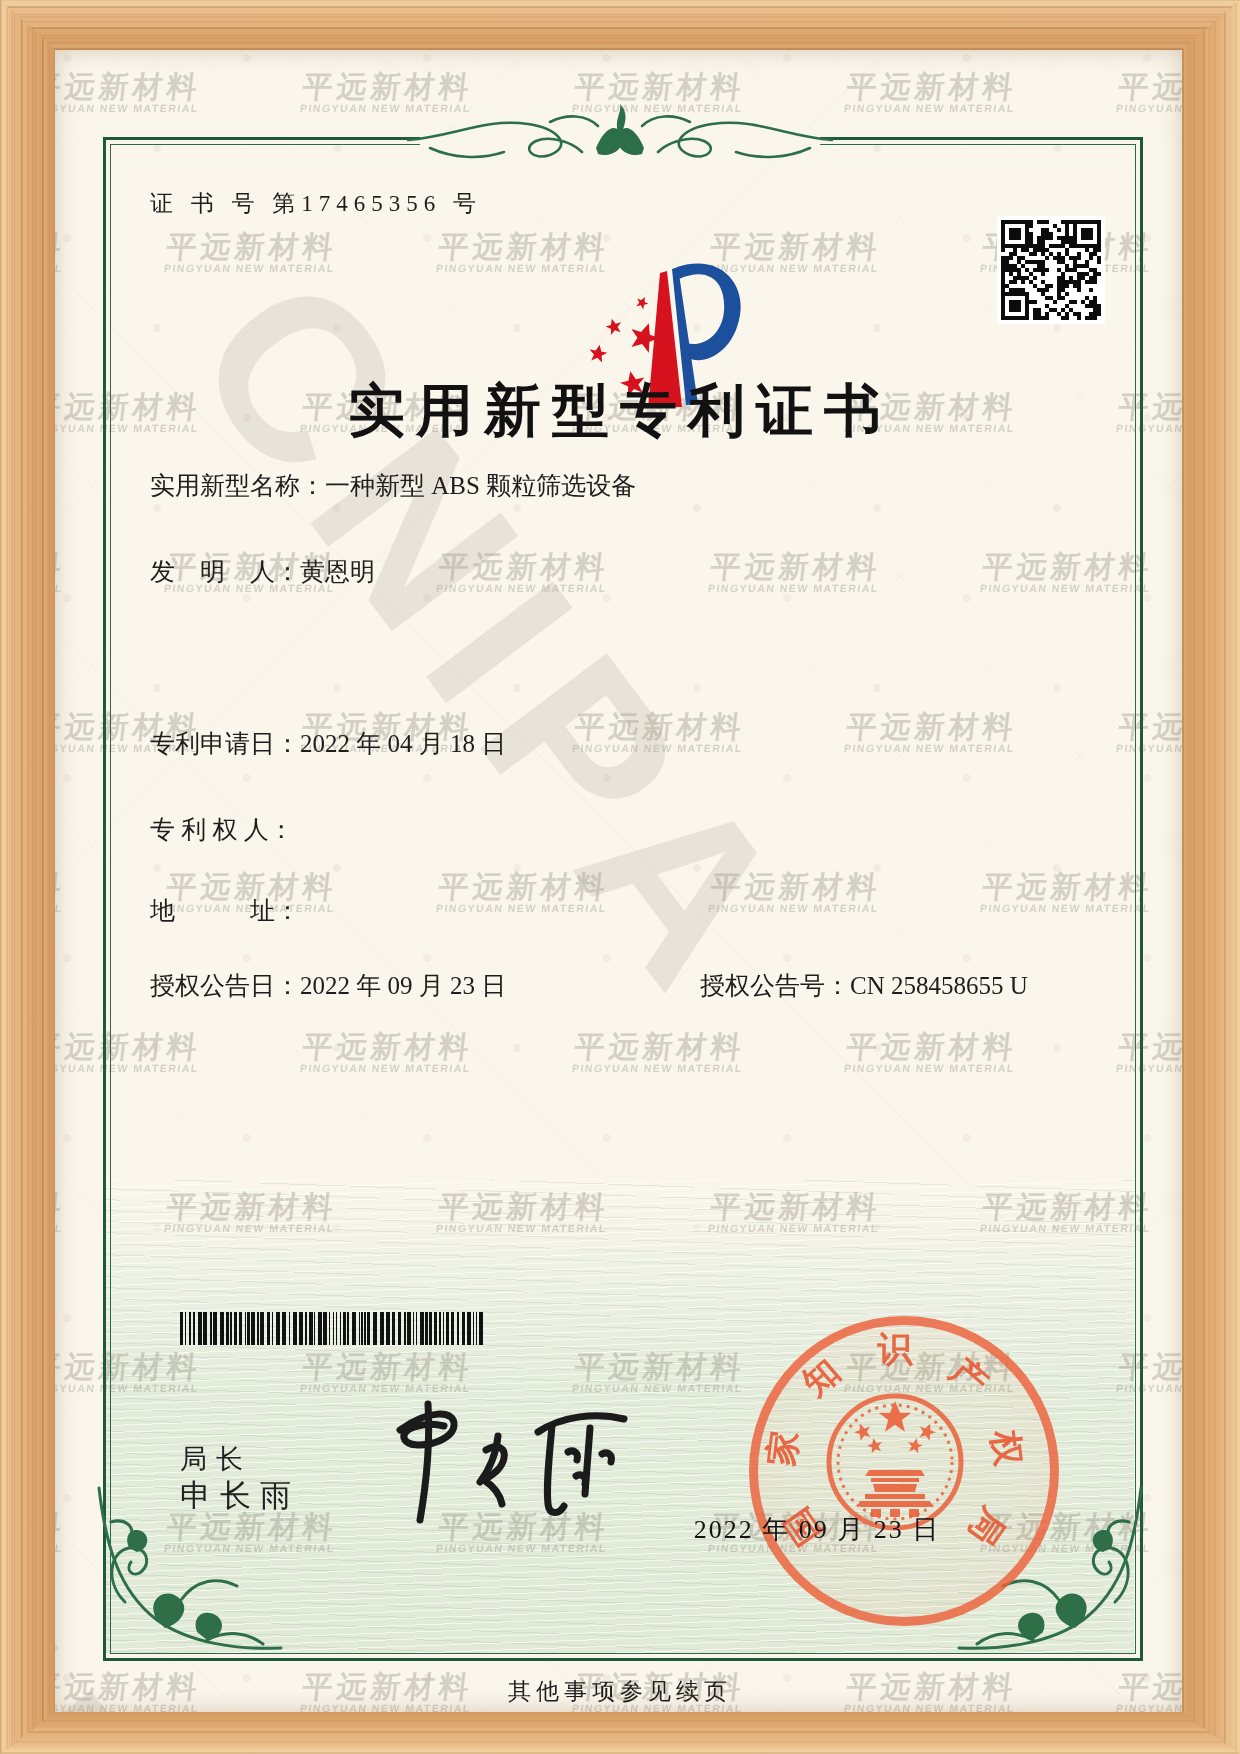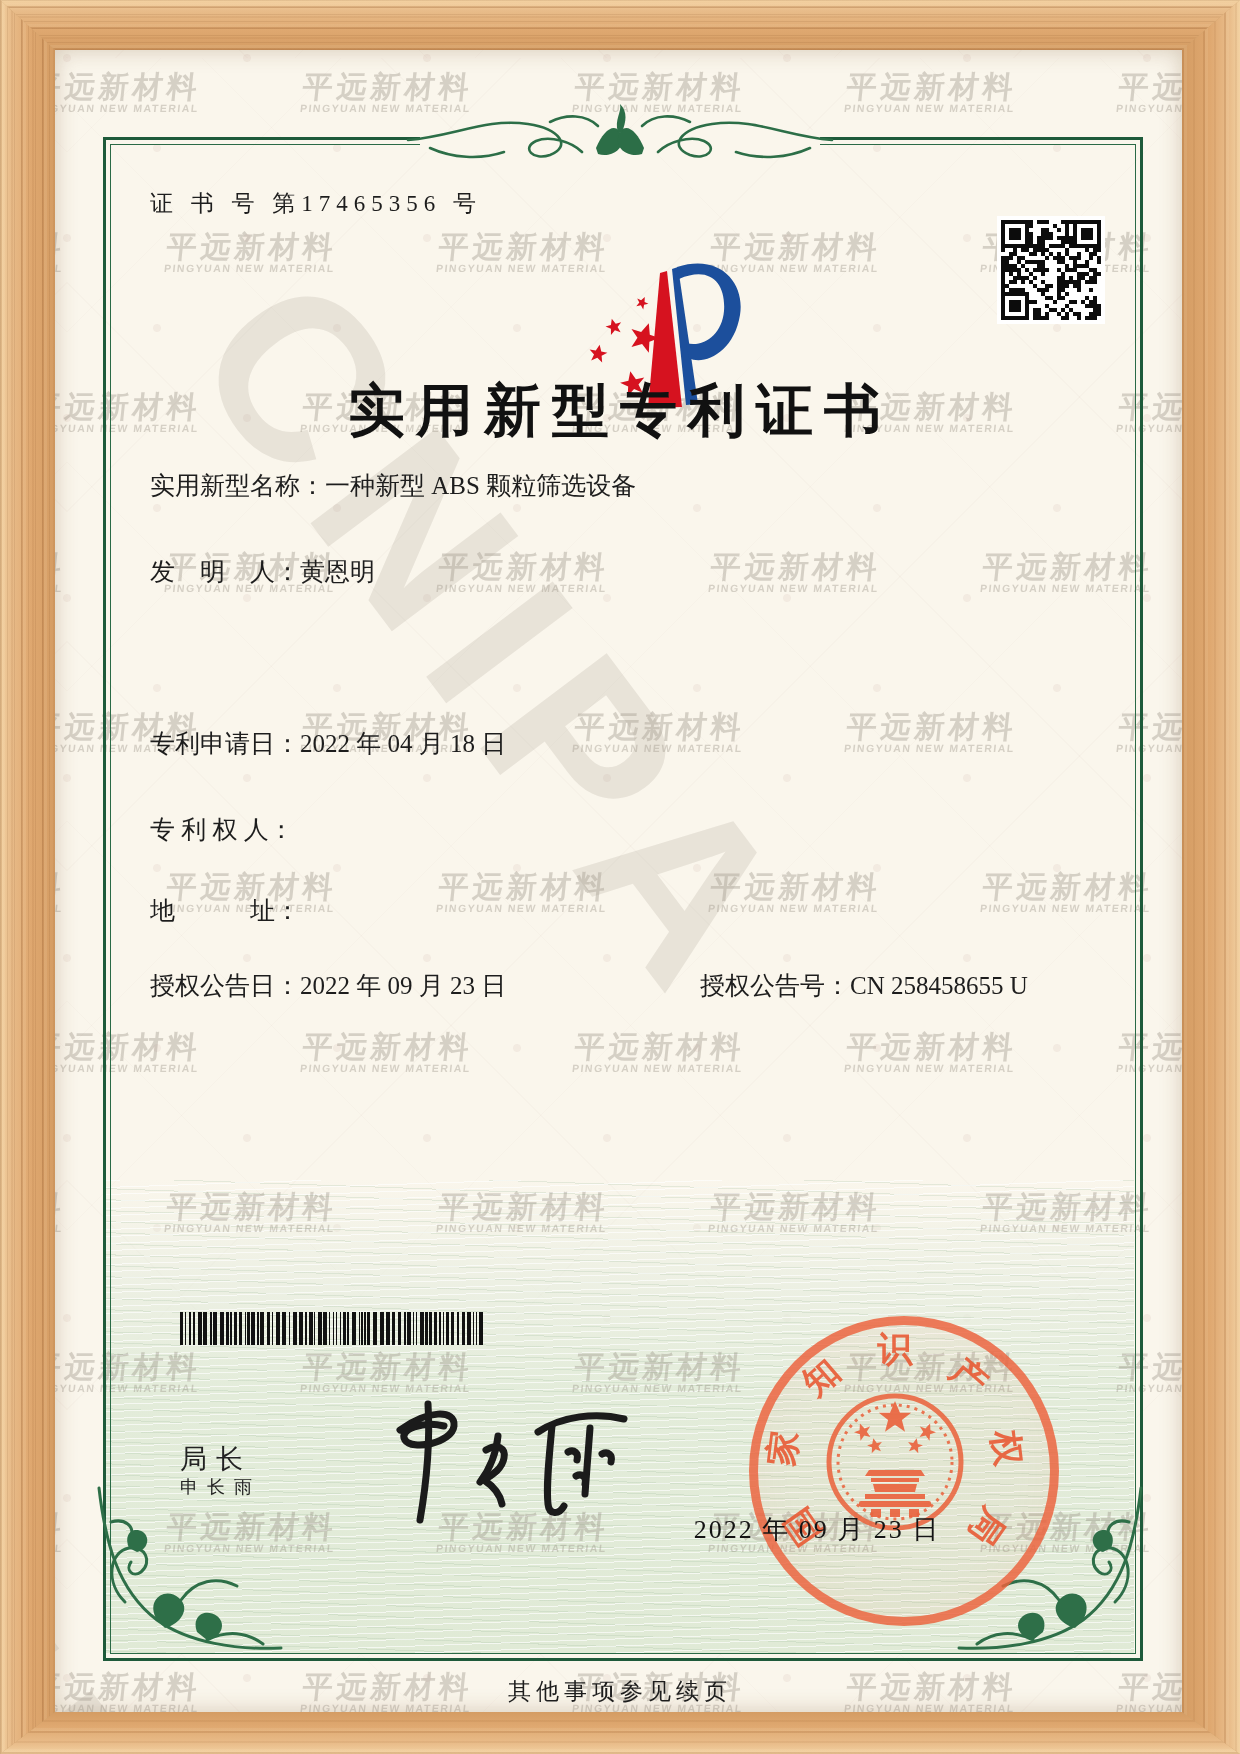--- a/index.html
+++ b/index.html
@@ -80,21 +80,21 @@
   #paras p{margin:0;text-indent:2em;}
 
   
   #barcode{position:absolute;left:125px;top:1262px;width:312px;height:33px;z-index:4;
            display:flex;align-items:stretch;background:transparent;}
   #barcode div{height:100%;}
 
   
   #role{left:125px;top:1377px;font-size:27px;letter-spacing:9px;
         font-family:"Liberation Sans","DejaVu Sans",sans-serif;font-weight:500;color:#222;margin-top:14px;}
-  #sname{left:125px;top:1425px;font-size:18px;letter-spacing:9px;
+  #sname{left:125px;top:1425px;font-size:31px;letter-spacing:9px;
         font-family:"Liberation Sans","DejaVu Sans",sans-serif;font-weight:500;color:#222;}
   #sig{position:absolute;left:315px;top:1346px;z-index:4;}
 
   
   #seal-ring{position:absolute;left:694px;top:1266px;width:292px;height:292px;z-index:4;
     border:9px solid rgba(235,98,60,.82);border-radius:50%;
     background:radial-gradient(circle, rgba(240,130,90,.05) 55%, rgba(240,120,80,.10) 100%);}
   #seal-chars{position:absolute;left:694px;top:1266px;width:292px;height:292px;z-index:4;pointer-events:none;}
   #seal-chars span{position:absolute;left:50%;top:50%;width:40px;margin-left:-20px;margin-top:-20px;
     height:40px;text-align:center;font-size:35px;font-weight:700;color:rgba(232,90,52,.90);}

